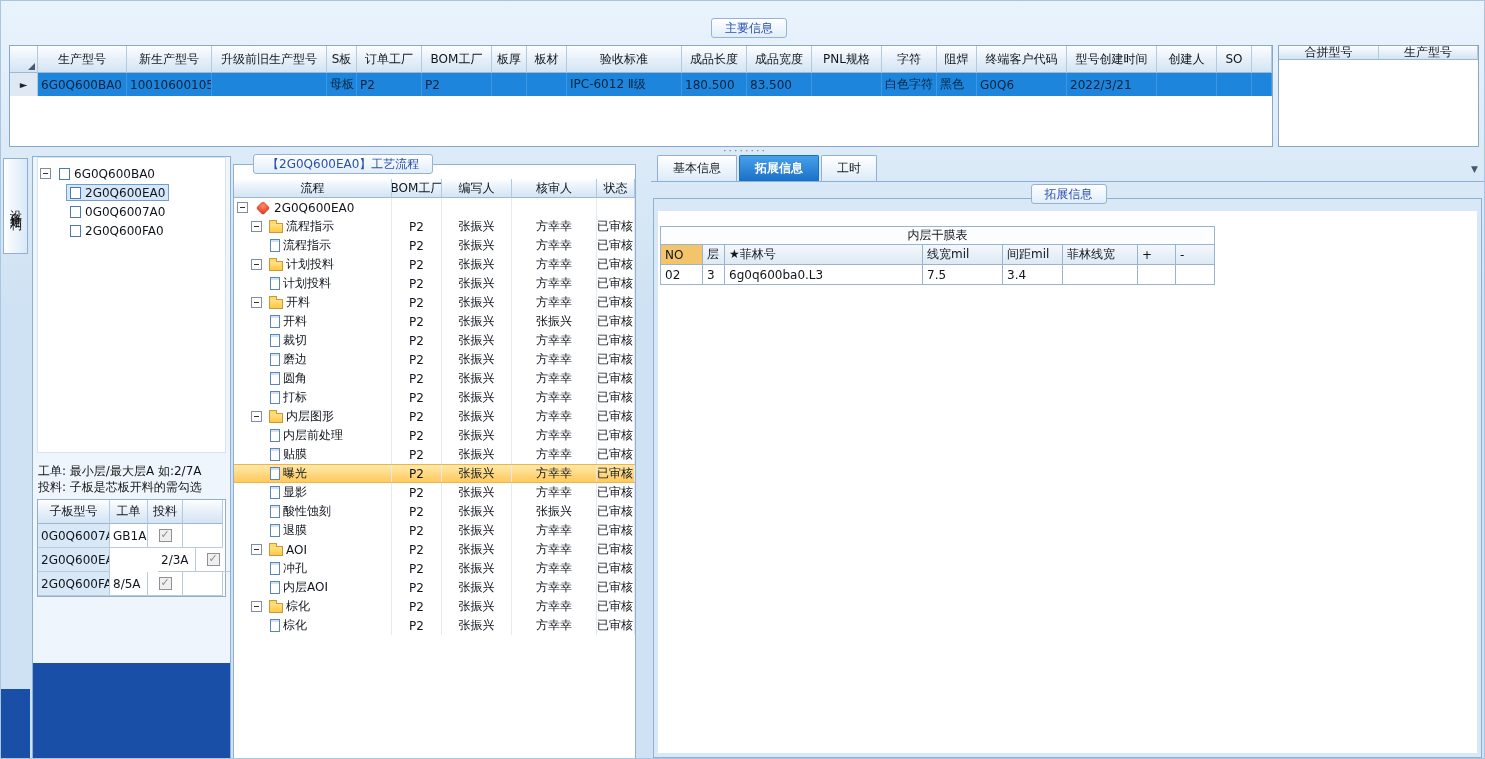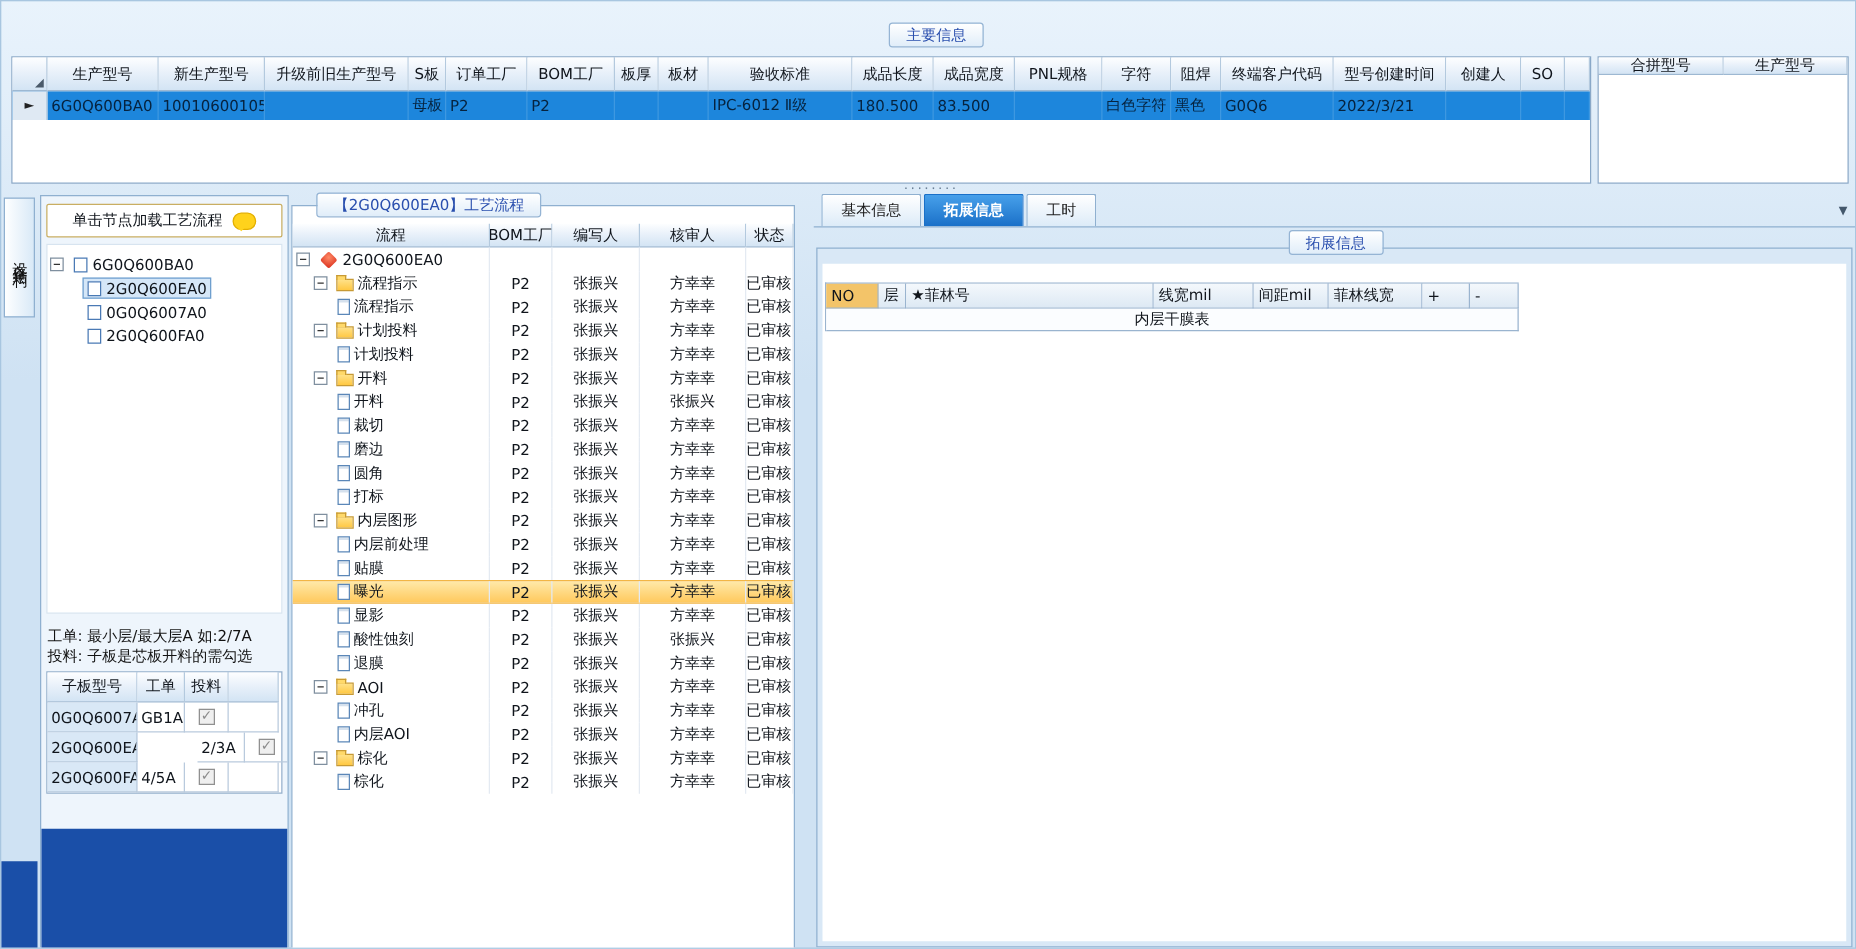--- a/index.html
+++ b/index.html
@@ -135,24 +135,20 @@
       <div class="hcell" style="width:99px">生产型号</div>
     </div>
   </div>
 
   <div class="side-strip">
     <div class="vtab">设备结构</div>
     <div class="strip-bottom"></div>
   </div>
 
   <div class="left-panel">
-    <div class="load-btn">
-      <span>单击节点加载工艺流程</span>
-      <span class="bubble"></span>
-    </div>
     <div class="tree-box" id="device-tree">
         <div class="tnode">
           <span class="expander"></span>
           <span class="lbl-wrap">
             <span class="node-ico"></span>
             <span>6G0Q600BA0</span>
           </span>
         </div>
         <div class="tnode sel" style="padding-left: 26px;">
           <span class="lbl-wrap">
@@ -195,21 +191,21 @@
         <div class="grid-row">
           <div class="scell model-cell" style="width: 72px;">2G0Q600EA0</div>
           <div class="scell" style="width: 38px; margin-left: 48px;">2/3A</div>
           <div class="scell" style="width: 35px;">
             <span class="chk"></span>
           </div>
           <div class="scell" style="width: 40px;"></div>
         </div>
         <div class="grid-row">
           <div class="scell model-cell" style="width: 72px;">2G0Q600FA0</div>
-          <div class="scell" style="width: 38px;">4/5A</div>
+          <div class="scell" style="width: 38px;">8/5A</div>
           <div class="scell" style="width: 35px;">
             <span class="chk"></span>
           </div>
           <div class="scell" style="width: 40px;"></div>
         </div>
       </div>
     <div class="left-bottom"></div>
   </div>
 
   <div class="sec-label" style="left:252px;top:153px;text-align:right;">【2G0Q600EA0】工艺流程</div>
@@ -466,32 +462,42 @@
     <div class="dots">········</div>
     <div class="tab-strip" id="tab-strip">
         <div class="tab">基本信息</div>
         <div class="tab active">拓展信息</div>
         <div class="tab">工时</div>
       </div>
     <div class="tab-drop">▼</div>
     <div class="group-box">
       <div class="group-inner">
         <div class="film-table" id="film-table">
+            <div class="frow">
+              <div class="fcell ftitle" style="width: 554px;">内层干膜表</div>
+            </div>
             <div class="frow">
               <div class="fcell fhdr c0" style="width: 42px;">NO</div>
               <div class="fcell fhdr" style="width: 22px;">层</div>
               <div class="fcell fhdr" style="width: 198px;">★菲林号</div>
               <div class="fcell fhdr" style="width: 80px;">线宽mil</div>
               <div class="fcell fhdr" style="width: 60px;">间距mil</div>
               <div class="fcell fhdr" style="width: 75px;">菲林线宽</div>
               <div class="fcell fhdr" style="width: 38px;">+</div>
               <div class="fcell fhdr" style="width: 39px;">-</div>
             </div>
             <div class="frow">
-              <div class="fcell ftitle" style="width: 554px;">内层干膜表</div>
+              <div class="fcell" style="width: 42px;">02</div>
+              <div class="fcell" style="width: 22px;">3</div>
+              <div class="fcell" style="width: 198px;">6g0q600ba0.L3</div>
+              <div class="fcell" style="width: 80px;">7.5</div>
+              <div class="fcell" style="width: 60px;">3.4</div>
+              <div class="fcell" style="width: 75px;"></div>
+              <div class="fcell" style="width: 38px;"></div>
+              <div class="fcell" style="width: 39px;"></div>
             </div>
           </div>
       </div>
     </div>
     <div class="sec-label group-label">拓展信息</div>
   </div>
 
 </div>
 
 </body></html>

